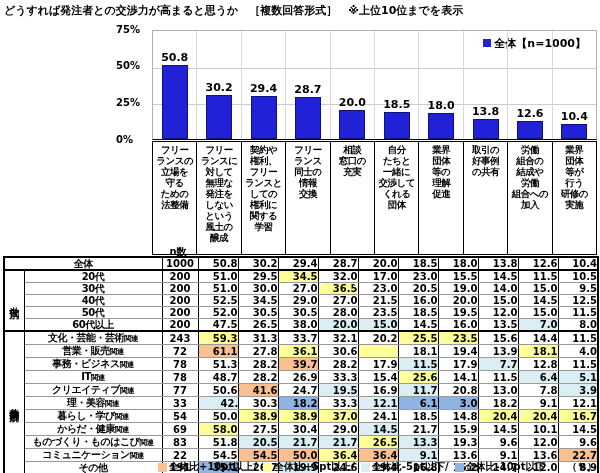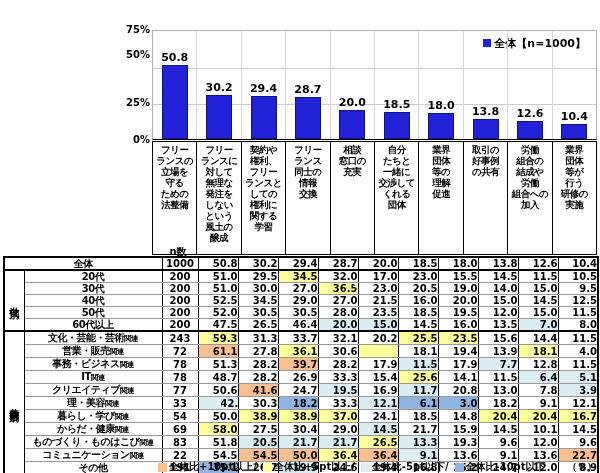--- a/index.html
+++ b/index.html
@@ -1,19 +1,19 @@
 <!DOCTYPE html>
 <html><head>
 <meta charset="utf-8">
 <style>
   html,body{margin:0;padding:0;background:#fff;}
   .stage{position:relative;width:600px;height:473px;background:#fff;overflow:hidden;
          font-family:"DejaVu Sans","Liberation Sans",sans-serif;font-weight:bold;color:#000;}
   .title{position:absolute;top:3px;left:4px;font-size:11px;white-space:nowrap;}
-  .ytick{position:absolute;width:34px;text-align:right;font-size:10px;}
+  .ytick{position:absolute;width:34px;font-size:10px;}
   .plot{position:absolute;left:152px;top:30px;width:445px;height:110px;
         border:1px solid #b0b0b0;border-bottom:1px solid #000;box-sizing:border-box;display:flex;}
   .gline{position:absolute;left:0;width:100%;height:1px;background:#cccccc;}
   .col{flex:1;position:relative;display:flex;flex-direction:column;justify-content:flex-end;
        align-items:center;border-right:1px solid #d8d8d8;box-sizing:border-box;}
   .col:last-child{border-right:none;}
   .bar{width:26px;box-sizing:border-box;}
   .bval{font-size:11px;line-height:12px;margin-bottom:1px;}
   .chartlegend{position:absolute;top:5px;right:10px;font-size:11px;white-space:nowrap;}
   .sq{display:inline-block;width:8px;height:8px;margin-right:3px;}
@@ -36,20 +36,21 @@
   .suffix{font-size:7.5px;}
   .clegend{position:absolute;top:460px;left:152px;width:445px;display:flex;align-items:center;
            font-size:10px;white-space:nowrap;}
   .clegend .sw{display:inline-block;width:9px;height:9px;margin:0 2px 0 6px;}
   .unit{margin-left:auto;}
 </style>
 </head>
 <body>
 
 <div class="stage">
+  <div class="title">どうすれば発注者との交渉力が高まると思うか　［複数回答形式］　※上位10位までを表示</div>
 
   <div id="yaxis"></div>
 
   <div class="plot" id="plot">
     <div class="chartlegend">
       <span class="sq" id="legsq" style="background: rgb(33, 33, 216);"></span><span>全体【n=1000】</span>
     </div>
   <div class="gline" style="top: 36.67px;"></div>
       <div class="gline" style="top: 73.33px;"></div>
       <div class="col">
@@ -242,21 +243,21 @@
           <td class="val">19.5</td>
           <td class="val">12.0</td>
           <td class="val">15.0</td>
           <td class="val">11.5</td>
         </tr>
         <tr>
           <td class="lbl">60代以上</td>
           <td class="num">200</td>
           <td class="val">47.5</td>
           <td class="val">26.5</td>
-          <td class="val">46.4</td>
+          <td class="val">38.0</td>
           <td class="val" style="background: rgb(218, 238, 243);">20.0</td>
           <td class="val" style="background: rgb(218, 238, 243);">15.0</td>
           <td class="val">14.5</td>
           <td class="val">16.0</td>
           <td class="val">13.5</td>
           <td class="val" style="background: rgb(218, 238, 243);">7.0</td>
           <td class="val">8.0</td>
         </tr>
         <tr class="sep">
           <td class="grp" rowspan="11">仕事内容別</td>
@@ -421,16 +422,16 @@
       <span>全体比+10pt以上/</span>
       <span class="sw" style="background: rgb(255, 255, 153);"></span>
       <span>全体比+5pt以上/</span>
       <span class="sw" style="background: rgb(218, 238, 243);"></span>
       <span>全体比-5pt以下/</span>
       <span class="sw" style="background: rgb(142, 180, 227);"></span>
       <span>全体比-10pt以下</span>
       <span class="unit">（％）</span>
   </div>
 <div class="ytick" style="left: 116px; top: 24px;">75%</div>
-    <div class="ytick" style="left: 116px; top: 49px;">50%</div>
+    <div class="ytick" style="left: 116px; top: 60px;">50%</div>
     <div class="ytick" style="left: 116px; top: 97.34px;">25%</div>
     <div class="ytick" style="left: 116px; top: 134.01px;">0%</div>
   </div>
 
 </body></html>

